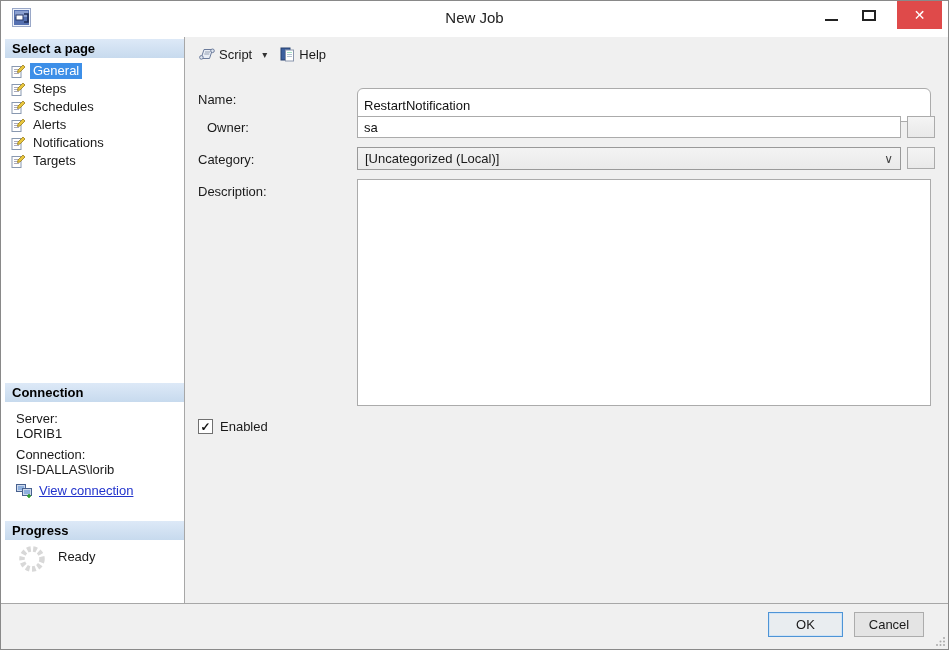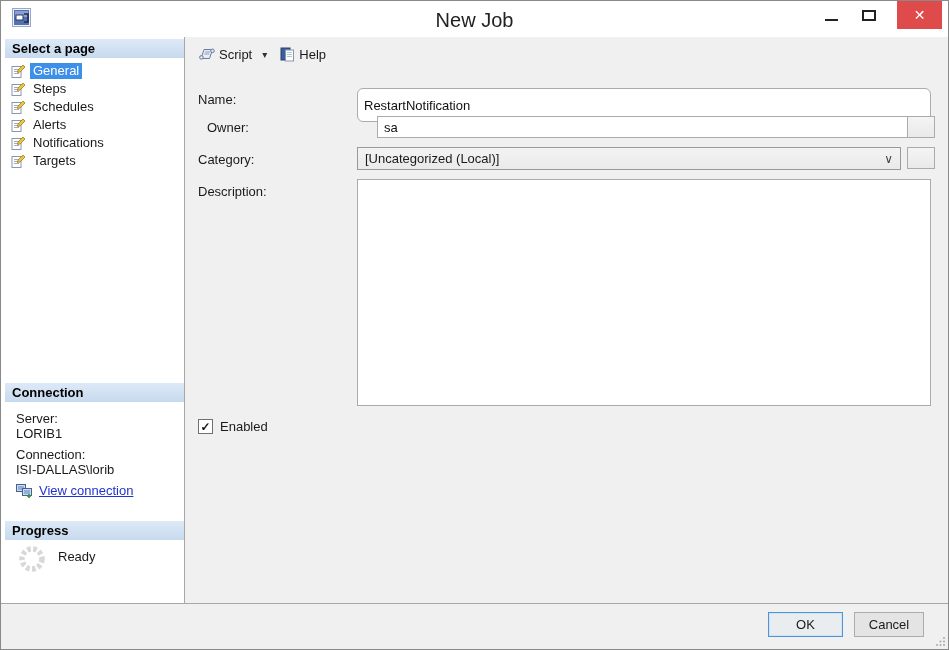--- a/index.html
+++ b/index.html
@@ -7,21 +7,21 @@
   body { font-family: "Liberation Sans", sans-serif; }
 
   .window {
     position: relative; width: 949px; height: 650px;
     border: 1px solid #898989; background: #fff;
     font-size: 13px; color: #1a1a1a; overflow: hidden;
   }
 
   
   .titlebar { position:absolute; left:0; top:0; right:0; height:32px; background:#fff; }
-  .title { position:absolute; left:0; right:0; top:8px; text-align:center; font-size:20px; color:#222; }
+  .title { position:absolute; left:0; right:0; top:8px; text-align:center; font-size:15px; color:#222; }
   .app-icon { position:absolute; left:11px; top:7px; width:19px; height:19px; }
   .win-btn { position:absolute; top:0; height:28px; display:flex; align-items:center; justify-content:center; cursor:default; }
   .btn-min { left:812px; width:36px; }
   .btn-max { left:848px; width:40px; }
   .btn-close { left:896px; width:45px; background:#df4a4a; color:#fff; font-size:14px; }
   .glyph-min { width:13px; height:0; border-bottom:2px solid #222; margin-top:9px; }
   .glyph-max { width:14px; height:11px; border:2px solid #222; background:#fff; }
 
   
   .sidebar { position:absolute; left:1px; top:36px; width:182px; height:567px; background:#fff; }
@@ -61,21 +61,21 @@
   .lbl-name { left:13px; top:55px; }
   .lbl-owner { left:22px; top:83px; }
   .lbl-category { left:13px; top:115px; }
   .lbl-desc { left:13px; top:147px; }
 
   .txt-input {
     position:absolute; border:1px solid #ababab; background:#fff;
     font-family:"Liberation Sans",sans-serif; font-size:13px; padding:1px 6px; color:#111;
   }
   .inp-name { left:172px; top:51px; width:574px; height:34px;border-radius:6px; }
-  .inp-owner { left:172px; top:79px; width:544px; height:22px;margin-left:20px; }
+  .inp-owner { left:172px; top:79px; width:544px; height:22px; }
 
   .mini-btn {
     position:absolute; width:28px; height:22px;
     background:linear-gradient(#f4f4f4,#e9e9e9); border:1px solid #ababab; cursor:default;
   }
   .btn-owner-browse { left:722px; top:79px; }
   .btn-category-browse { left:722px; top:110px; }
 
   .combo {
     position:absolute; left:172px; top:110px; width:544px; height:23px;

